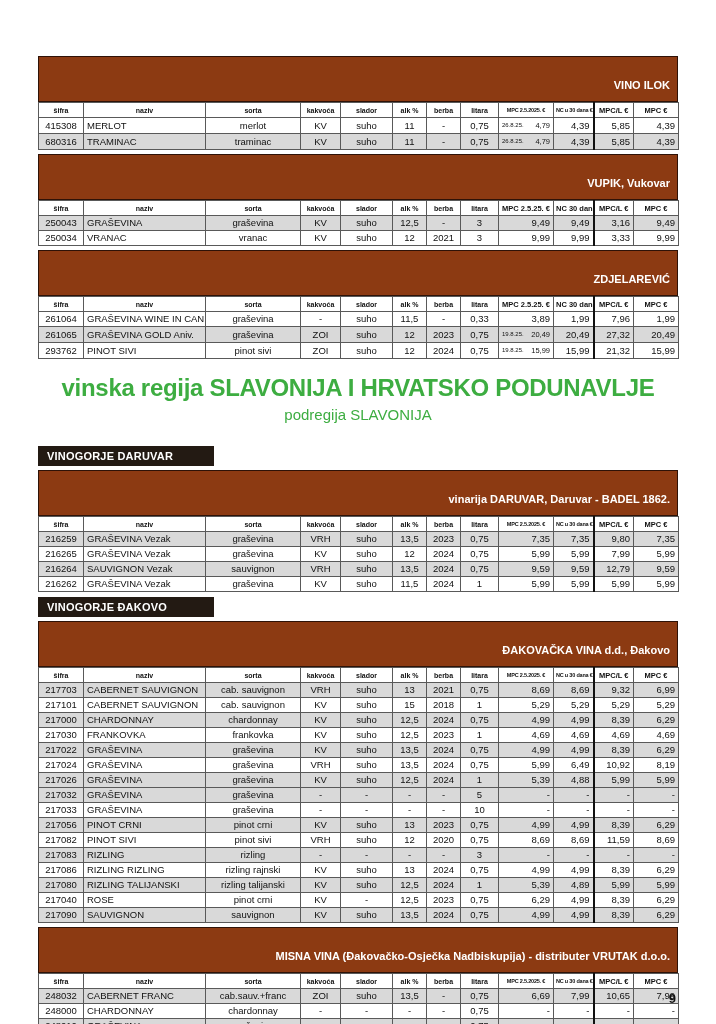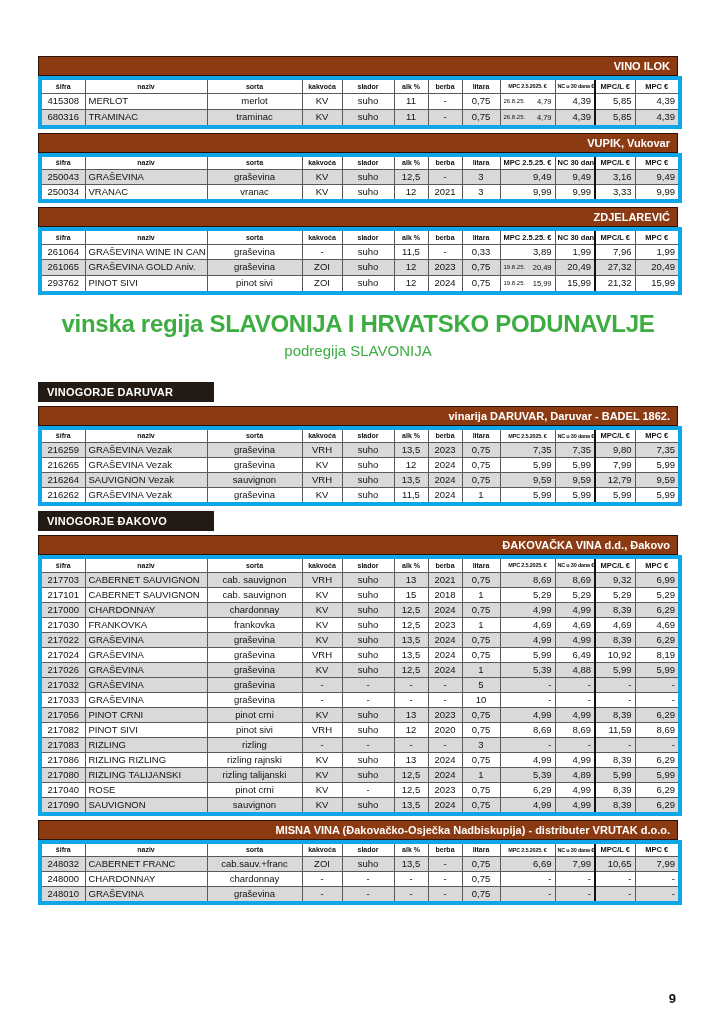--- a/index.html
+++ b/index.html
@@ -20,42 +20,42 @@
   
   .table-block { margin-bottom:4px; }
   .bar {
     background:var(--maroon,#8c3a12);
     border:1px solid #2e1207;
     color:#fff;
     font-weight:700;
     font-size:11px;
     line-height:12px;
     text-align:right;
-    padding:3px 7px;
+    padding:22px 7px;
     height:20px;
   }
 
   
   .section-box {
     width:176px; height:20px;
     background:var(--dark_box,#231a13);
     color:#fff;
     font-weight:700;
     font-size:11px;
     line-height:12px;
     padding:4px 9px;
     margin:5px 0 4px 0;
     letter-spacing:.2px;
   }
 
   table.price-table {
     width:100%;
     border-collapse:collapse;
     table-layout:fixed;
-    border:4px solid #0ea5e9;
+    border:1px solid #0ea5e9;
     padding-left:18px;
   }
   .price-table th, .price-table td {
     border:1px solid #595959;
     height:15px;
     overflow:hidden;
     white-space:nowrap;
   }
   .price-table th {
     background:#fff;

